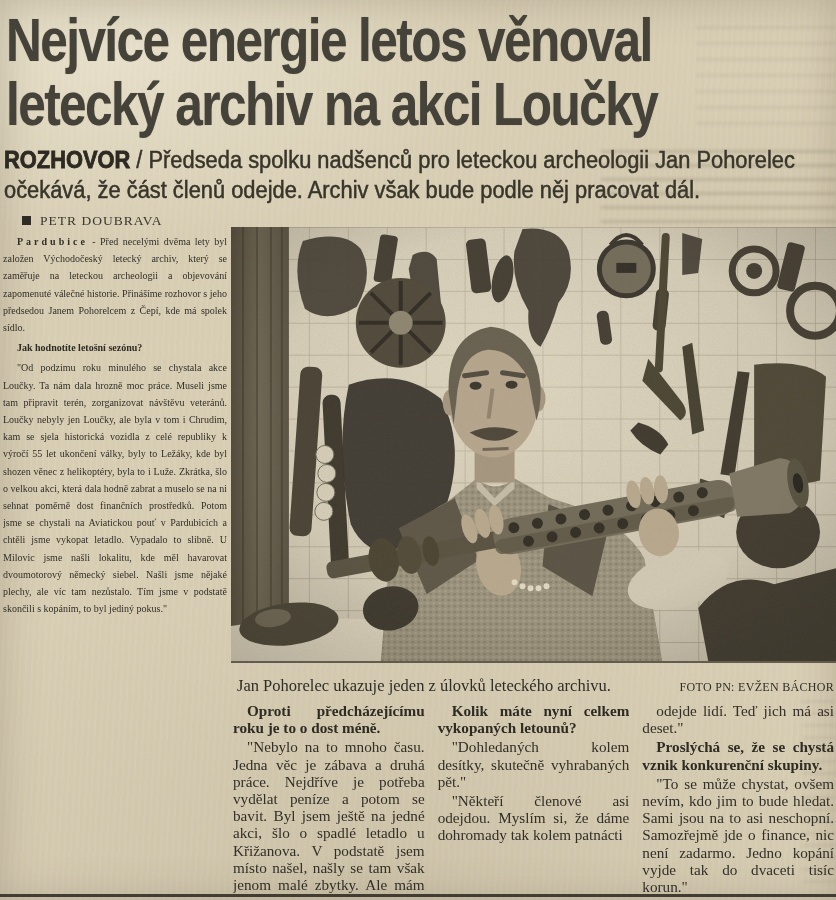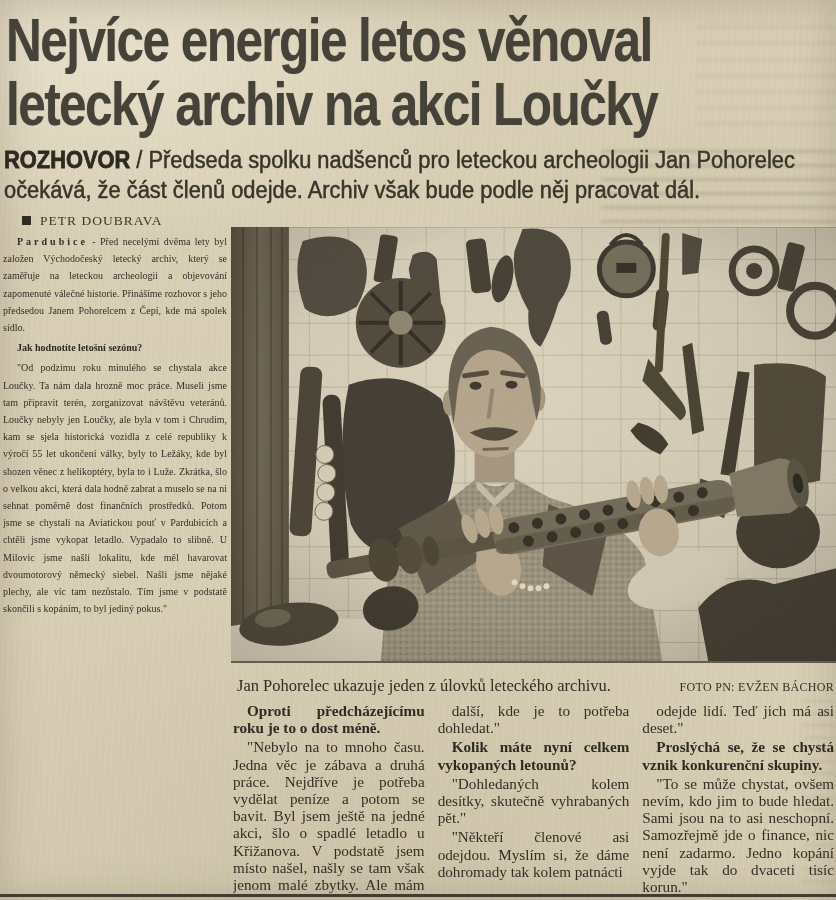--- a/index.html
+++ b/index.html
@@ -264,21 +264,20 @@
     <span class="cap">Jan Pohorelec ukazuje jeden z úlovků leteckého archivu.</span>
     <span class="credit">FOTO PN: EVŽEN BÁCHOR</span>
   </div>
 
   <div class="colsB">
     <div>
       <p class="lead-bold">Oproti předcházejícímu roku je to o dost méně.</p>
       <p>"Nebylo na to mnoho času. Jedna věc je zábava a druhá práce. Nejdříve je potřeba vydělat peníze a potom se bavit. Byl jsem ještě na jedné akci, šlo o spadlé letadlo u Křižanova. V podstatě jsem místo našel, našly se tam však jenom malé zbytky. Ale mám lokality</p>
     </div>
     <div>
-      <p>další, kde je to potřeba dohledat."</p>
       <p class="q">Kolik máte nyní celkem vykopaných letounů?</p>
       <p>"Dohledaných kolem desítky, skutečně vyhrabaných pět."</p>
       <p>"Někteří členové asi odejdou. Myslím si, že dáme dohromady tak kolem patnácti</p>
     </div>
     <div>
       <p>odejde lidí. Teď jich má asi deset."</p>
       <p class="q">Proslýchá se, že se chystá vznik konkurenční skupiny.</p>
       <p>"To se může chystat, ovšem nevím, kdo jim to bude hledat. Sami jsou na to asi neschopní. Samozřejmě jde o finance, nic není zadarmo. Jedno kopání vyjde tak do dvaceti tisíc korun."</p>
     </div>
   </div>

